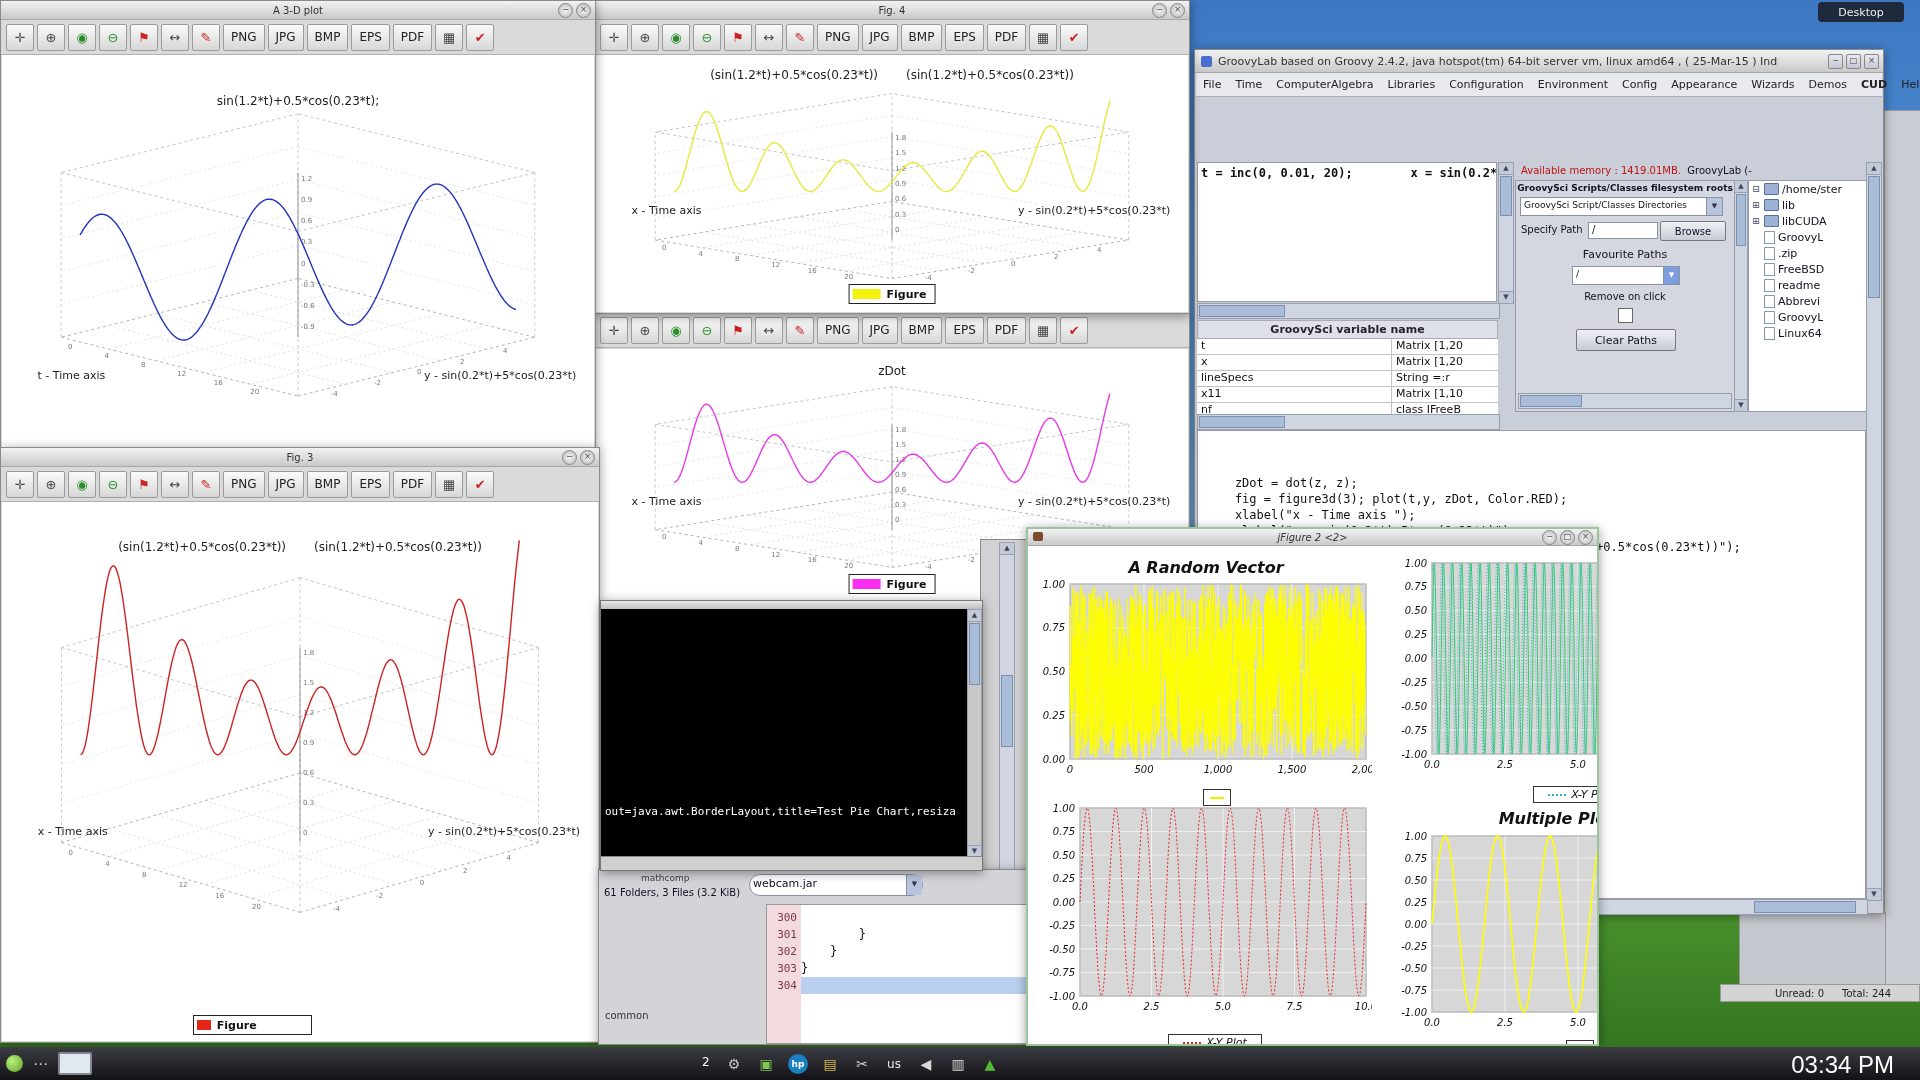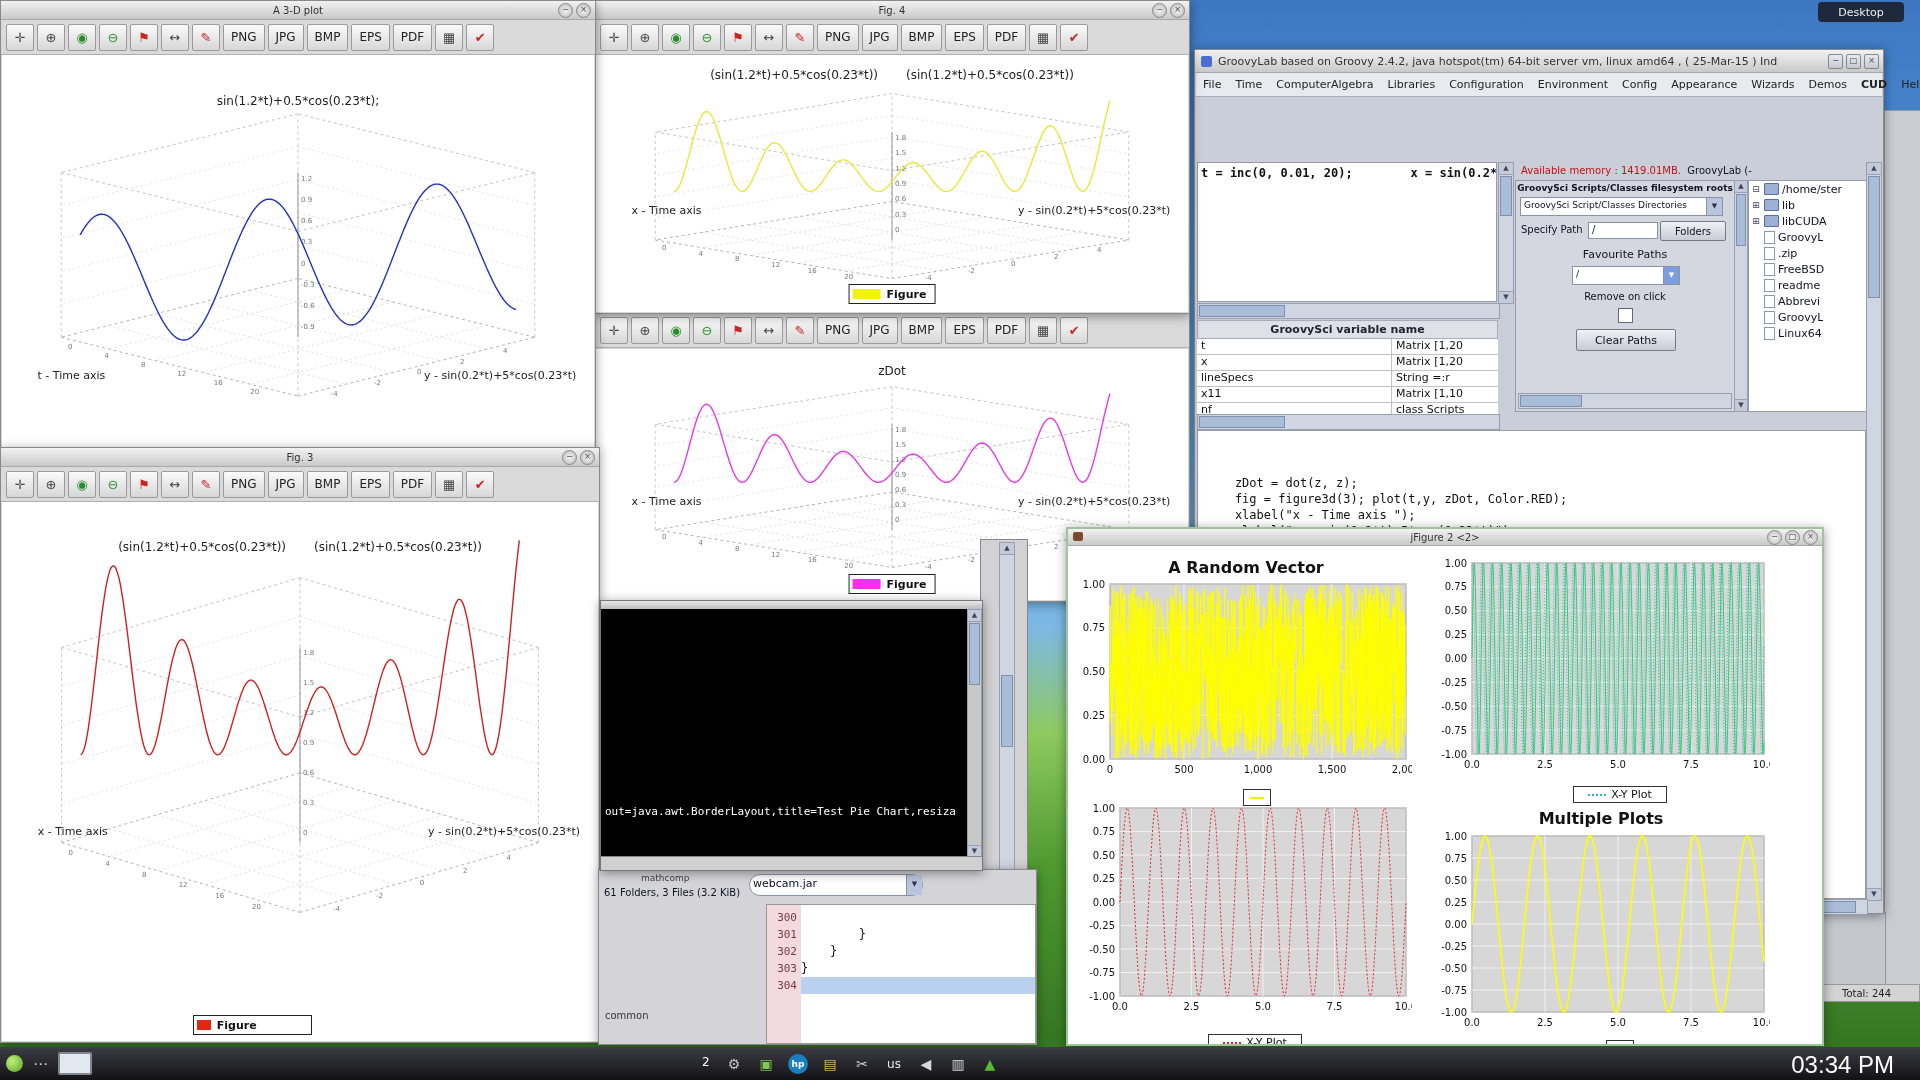--- a/index.html
+++ b/index.html
@@ -140,41 +140,41 @@
           <div class="vt-row">
             <span class="vt-name">lineSpecs</span>
             <span class="vt-val">String =:r</span>
           </div>
           <div class="vt-row">
             <span class="vt-name">x11</span>
             <span class="vt-val">Matrix [1,10</span>
           </div>
           <div class="vt-row">
             <span class="vt-name">nf</span>
-            <span class="vt-val">class Scripts</span>
+            <span class="vt-val">class IFreeB</span>
           </div>
         </div>
     </div>
     <div class="hscroll" style="left:2px;top:364px;width:301px;">
         <div class="thumb" style="left:1px;width:84px;"></div>
       </div>
 
     <div class="lab" style="left:326px;top:115px;font-size:10px;">
       <span class="red">Available memory : 1419.01MB.</span>&nbsp;&nbsp;<span>GroovyLab (-</span>
     </div>
 
     <div class="panel" style="left:320px;top:130px;width:218px;height:230px;">
       <div class="lab red" style="left:0;top:2px;width:100%;text-align:center;font-size:9px;font-weight:bold;">GroovySci Scripts/Classes filesystem roots</div>
       <div class="combo" style="left:4px;top:16px;width:201px;">
         <span class="combo-text">GroovySci Script/Classes Directories</span>
           <span class="combo-arr">▼</span>
       </div>
       <div class="lab" style="left:5px;top:43px;">Specify Path</div>
       <div class="field" style="left:72px;top:41px;width:62px;height:13px;">/</div>
-      <div class="btn" style="left:144px;top:40px;width:64px;height:18px;">Folders</div>
+      <div class="btn" style="left:144px;top:40px;width:64px;height:18px;">Browse</div>
       <div class="lab" style="left:0;top:67px;width:100%;text-align:center;font-size:11px;">Favourite Paths</div>
       <div class="combo" style="left:56px;top:85px;width:106px;">
         <span class="combo-text">/</span>
           <span class="combo-arr" style="background:#7d9ede;color:#fff;">▼</span>
       </div>
       <div class="lab" style="left:0;top:110px;width:100%;text-align:center;">Remove on click</div>
       <div class="checkbox" style="left:102px;top:127px;"></div>
       <div class="btn" style="left:60px;top:148px;width:98px;height:20px;font-size:11px;">Clear Paths</div>
       <div class="hscroll" style="left:2px;bottom:2px;width:212px;">
           <div class="thumb" style="left:1px;width:60px;"></div>
@@ -632,21 +632,21 @@
           <div>301</div>
           <div>302</div>
           <div>303</div>
           <div>304</div>
         </div>
       <div id="fp-lines" class="mono" style="flex:1;font-size:12px;line-height:17px;padding-top:4px;white-space:pre;color:#111;"><div> </div><div>        }</div><div>    }</div><div>}</div><div style="background: rgb(185, 208, 238);"> </div></div>
     </div>
     <div class="lab" style="left:6px;top:140px;font-size:10px;color:#333;">common</div>
   </div>
 
-  <div class="window" id="w-jfig" style="left:1066px;top:527px;width:758px;height:519px;z-index:20;background:#fff;border:2px solid #9fc39f;box-sizing:border-box;">
+  <div class="window" id="w-jfig" style="left:1026px;top:527px;width:573px;height:519px;z-index:20;background:#fff;border:2px solid #9fc39f;box-sizing:border-box;font-style:italic;">
     <div class="titlebar" style="height:16px;">
       <span style="position:absolute;left:5px;top:3px;width:10px;height:9px;background:#7a4a2a;border-radius:2px;"></span>
       <span style="font-size:10px;">jFigure 2 &lt;2&gt;</span>
       <span class="win-controls" style="top:1px;">
         <span class="ctrl">−</span>
         <span class="ctrl">□</span>
         <span class="ctrl">×</span>
       </span>
     </div>
     <div style="position:absolute;left:0;top:17px;right:0;bottom:0;background:#fff;overflow:hidden;">

